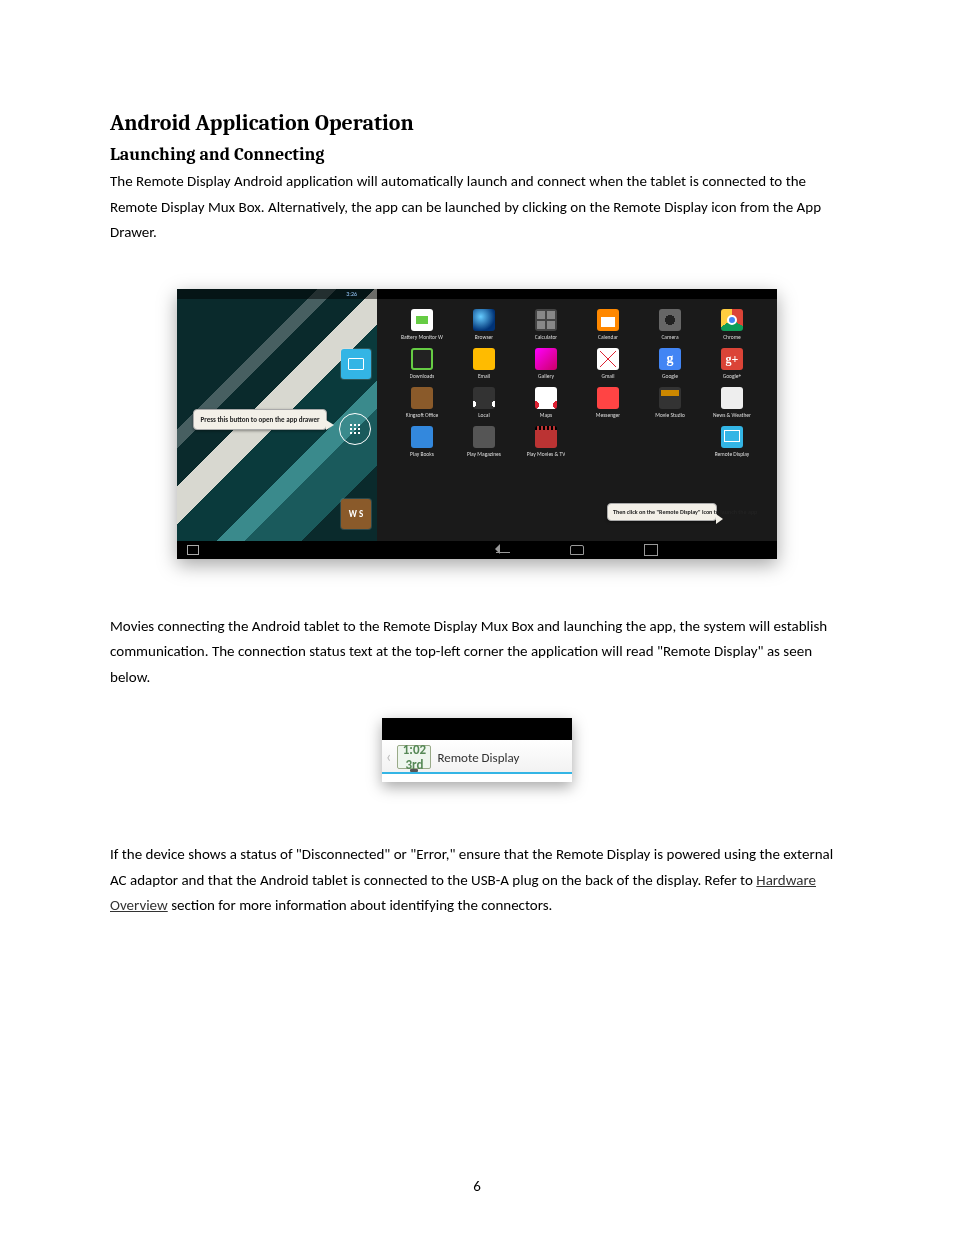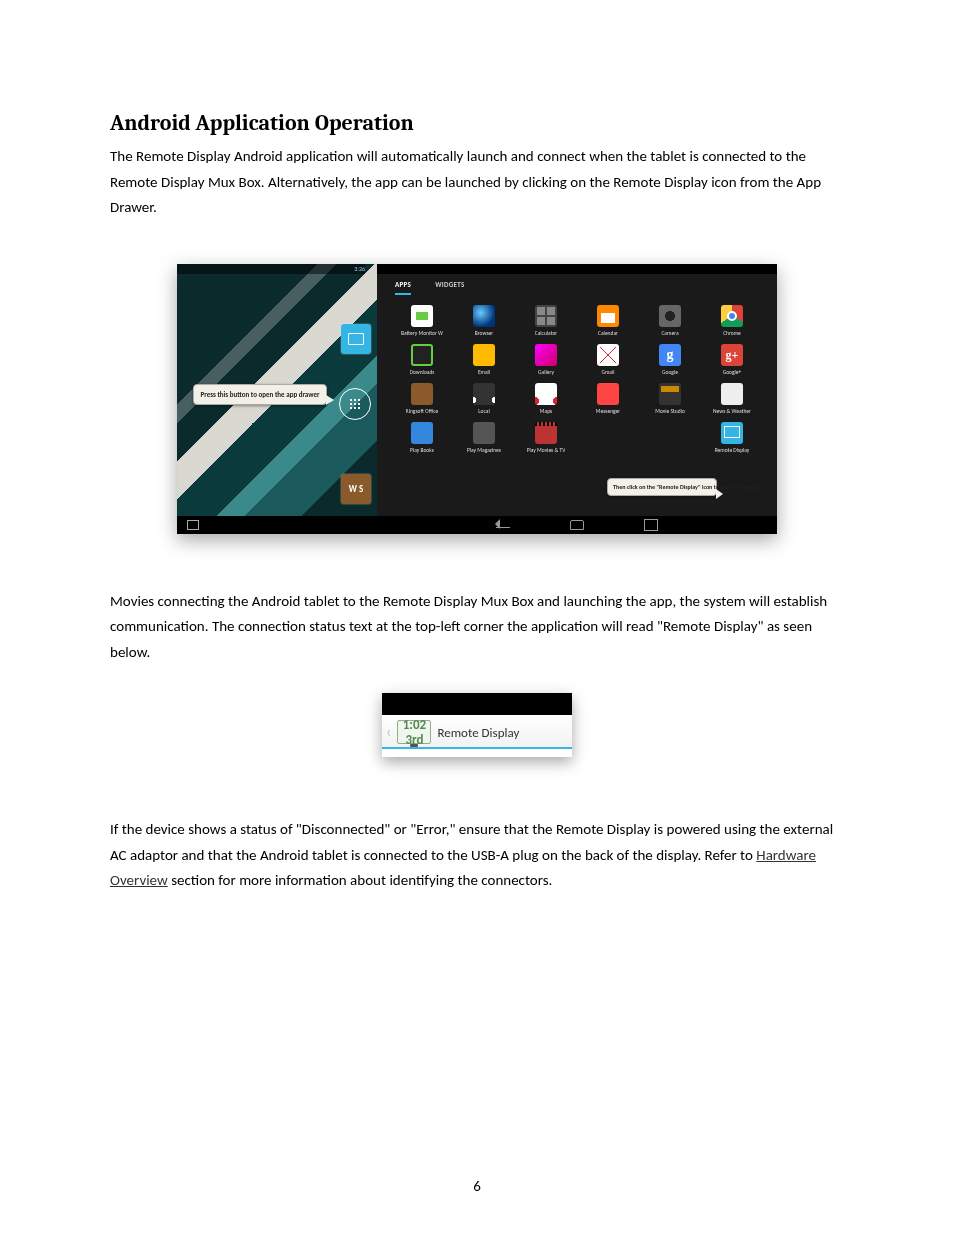--- a/index.html
+++ b/index.html
@@ -53,21 +53,21 @@
     background: #000;
   }
   .pane { display: inline-block; vertical-align: top; font-size: 10px; }
   .pane-left {
     width: 200px; height: 270px; position: relative; overflow: hidden;
     background:
       linear-gradient(135deg, transparent 30%, rgba(255,255,255,.25) 30%, rgba(255,255,255,.25) 34%, transparent 34%),
       linear-gradient(135deg, transparent 55%, #0a3a3c 55%, #0a3a3c 62%, transparent 62%),
       linear-gradient(-45deg, #0a2a2c 0%, #0a2a2c 20%, #1a5a5c 20%, #1a5a5c 32%, #3a8a8c 32%, #3a8a8c 42%, #0a3a3c 42%, #0a3a3c 50%, #d8d8d0 50%, #d8d8d0 58%, #0a2a2c 58%);
   }
-  .lstatus { position: absolute; top: 0; left: 0; right: 12px; height: 10px; background: rgba(0,0,0,.5); color: #9cf; font-size: 6px; text-align: right; padding-right: 0; line-height: 10px; }
+  .lstatus { position: absolute; top: 0; left: 0; right: 0; height: 10px; background: rgba(0,0,0,.5); color: #9cf; font-size: 6px; text-align: right; padding-right: 20px; line-height: 10px; }
   .dock-icon {
     position: absolute; right: 6px; width: 30px; height: 30px;
     background: #33b5e5; border-radius: 3px; display: flex; align-items: center; justify-content: center;
     box-shadow: 0 0 0 1px rgba(255,255,255,.15);
   }
   .dock-icon.rd { top: 60px; background: #33b5e5; }
   .dock-icon.rd::after { content: ""; width: 16px; height: 12px; border: 1.5px solid #fff; border-radius: 1px; box-sizing: border-box; }
   .dock-icon.ws { bottom: 30px; background: #8a5a2a; color: #fff; font-size: 9px; font-weight: bold; }
   .dock-apps {
     position: absolute; right: 6px; top: 124px; width: 30px; height: 30px;
@@ -165,42 +165,39 @@
     font-size: 13px; color: #585; background: #eef6ee; position: relative; font-weight: bold;
   }
   .fig2 .appic::after { content:""; position:absolute; bottom:-4px; left:12px; width:8px; height:3px; background:#555; border-radius:1px; }
   .fig2 .lbl { font-size: 13px; color: #333; }
 </style>
 </head>
 <body>
 
 <div class="page">
   <h1>Android Application Operation</h1>
+  <h2>Launching and Connecting</h2>
   <p class="body">The Remote Display Android application will automatically launch and connect when the tablet is connected to the Remote Display Mux Box. Alternatively, the app can be launched by clicking on the Remote Display icon from the App Drawer.</p>
 
   <div class="fig1-wrap">
     <div class="fig1">
       
       <div class="pane pane-left">
         <div class="lstatus">3:26</div>
         <div class="dock-icon rd"></div>
         <div class="dock-apps"></div>
         <div class="dock-icon ws">W S</div>
         <div class="callout1">Press this button to open the app drawer</div>
         <div class="navbar-l">
           <div class="recent-sq"></div>
         </div>
       </div>
       
       <div class="pane pane-right">
         <div class="rstatus"></div>
-        <div class="tabs">
-          <div class="tab active">APPS</div>
-          <div class="tab">WIDGETS</div>
-        </div>
         <div class="grid" id="app-grid">
             <div class="app">
               <div class="ic ic-batt"></div>
               <div class="lb">Battery Monitor W</div>
             </div>
             <div class="app">
               <div class="ic ic-browser"></div>
               <div class="lb">Browser</div>
             </div>
             <div class="app">

